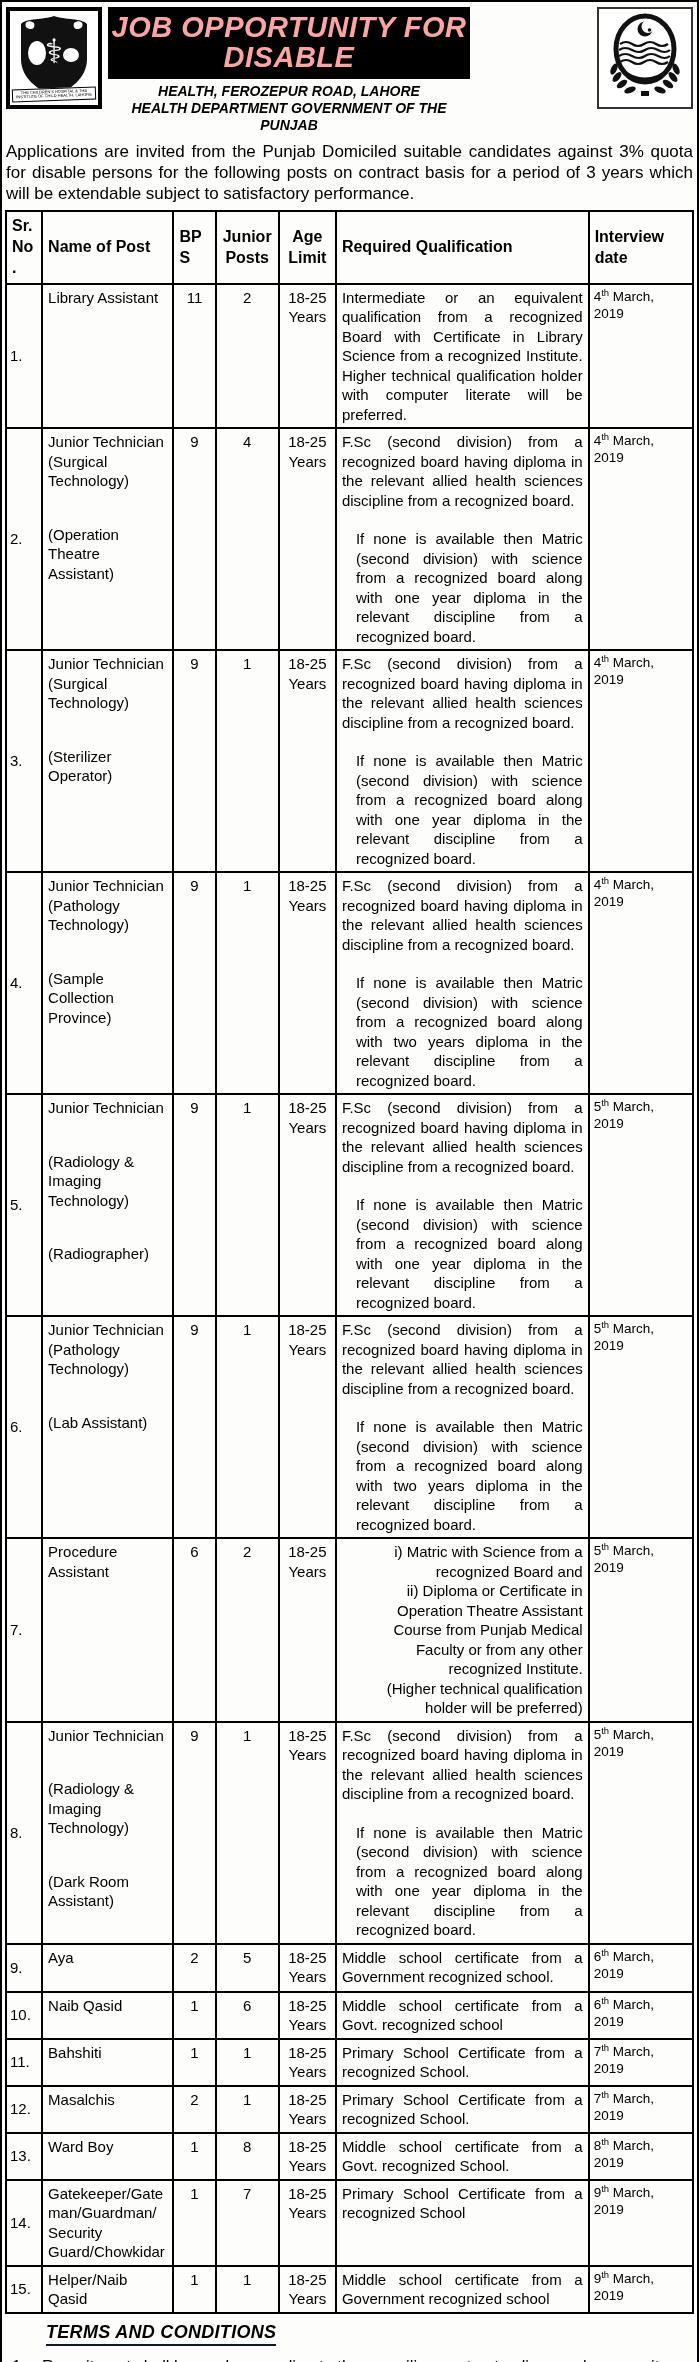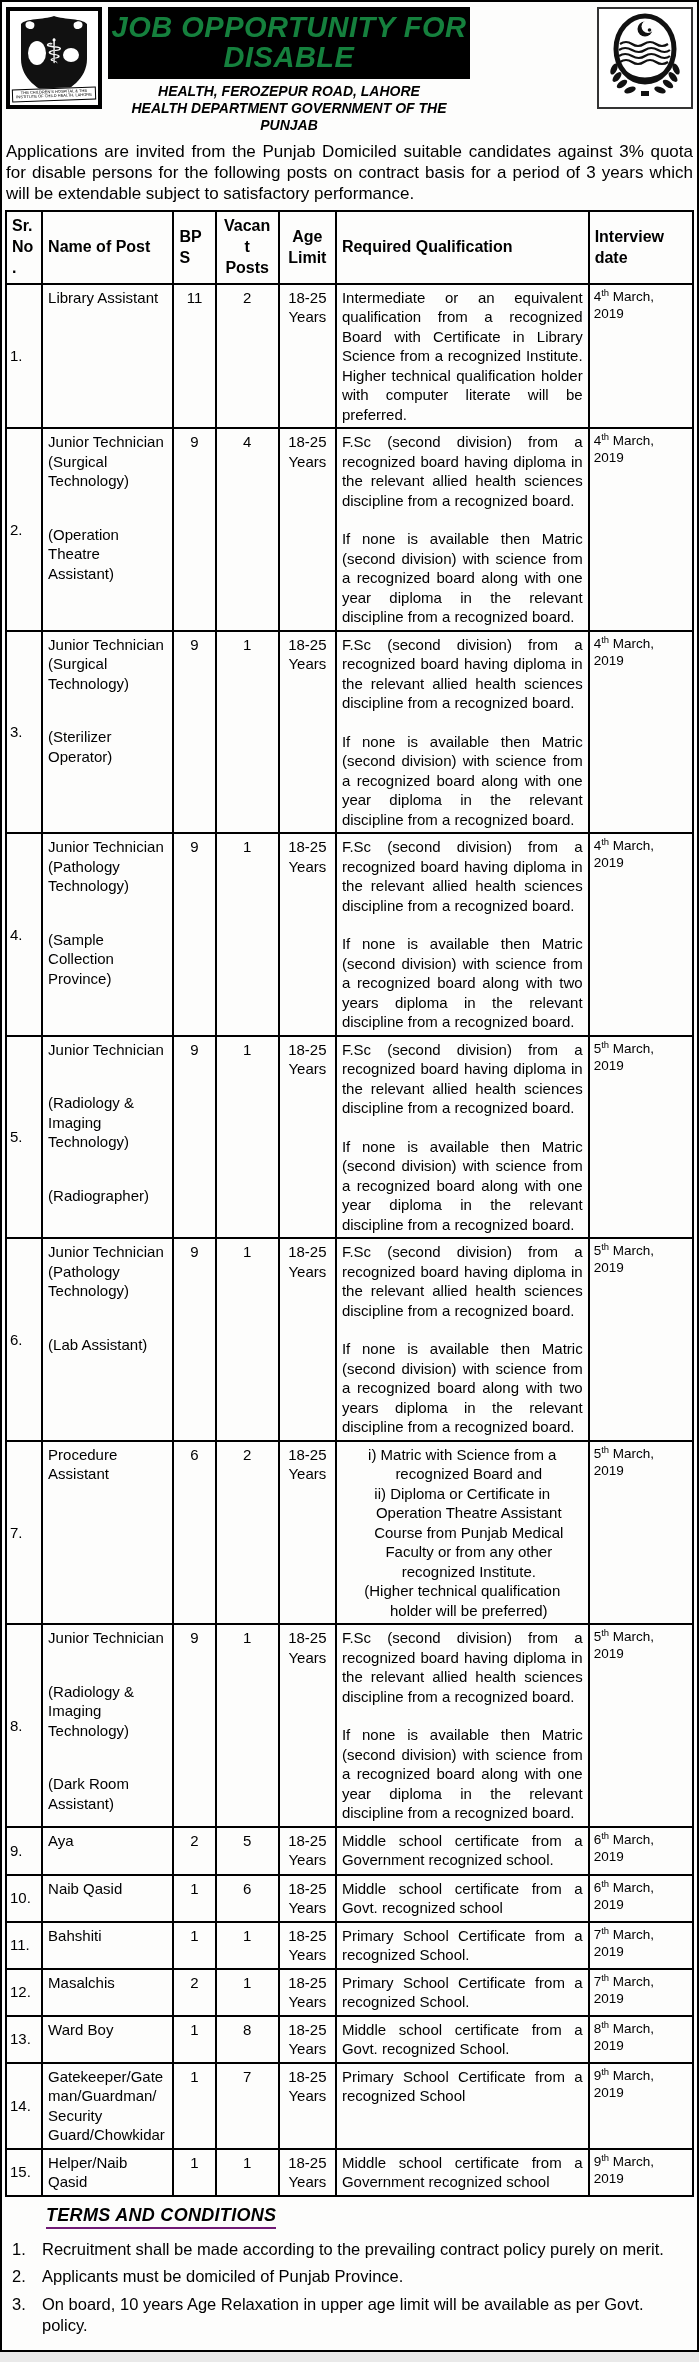--- a/index.html
+++ b/index.html
@@ -6,60 +6,60 @@
   .ad{
     width:699px;box-sizing:border-box;margin:0 auto;background:#fdfdfc;
     border:2px solid #000;font-family:"Liberation Sans",sans-serif;color:#000;
   }
   
   .header{display:flex;align-items:flex-start;padding:5px 4px 0 4px;}
   .logo-left{width:96px;height:102px;background:#000;padding:4px;box-sizing:border-box;flex:none;}
   .logo-left .inner{width:100%;height:100%;background:#fff;position:relative;overflow:hidden;}
   .header-center{width:362px;flex:none;margin-left:6px;}
   .title-band{
-    background:#000;color:#15803d;font-weight:bold;font-style:italic;
+    background:#000;color:#fca5a5;font-weight:bold;font-style:italic;
     font-size:29px;line-height:1.05;text-align:center;padding:5px 2px 6px;letter-spacing:.5px;
   }
   .subtitle{font-weight:bold;font-style:italic;font-size:14px;line-height:1.22;text-align:center;margin-top:4px;}
   .header-spacer{flex:1;}
   .logo-right{width:96px;height:102px;border:2px solid #333;box-sizing:border-box;flex:none;
     display:flex;align-items:center;justify-content:center;background:#fff;}
   
   .intro{font-size:17px;line-height:1.22;text-align:justify;margin:8px 0 6px;padding:0 4px;}
   
   .tbl-wrap{padding:0 3px;}
   table{border-collapse:collapse;width:100%;table-layout:fixed;}
   th,td{border:2px solid #000;padding:3px 5px;vertical-align:top;font-size:15px;line-height:1.3;
     overflow-wrap:break-word;}
   th{font-size:16px;text-align:left;vertical-align:middle;padding:4px 5px;}
   th.c{text-align:center;}
   td.sr{vertical-align:middle;font-size:15px;padding-left:3px;}
   td.num{text-align:center;}
   td.age{text-align:center;}
   td.date{font-size:13.5px;padding:4px 14px 3px 4px;line-height:1.25;}
   td.qual p{margin:0;text-align:justify;}
-  td.qual p.gap{margin-top:19px;}
-  td.qual p.hang{text-indent:-13px;padding-left:13px;text-align:center;}
+  td.qual p.gap{margin-top:19px;margin-left:14px;}
+  td.qual p.hang{text-indent:-13px;padding-left:13px;text-align:right;}
   td.name div{margin:0;}
   td.name div.gap{margin-top:34px;}
   sup{font-size:70%;line-height:0;}
   
   tbody tr:nth-child(1){height:108px;} tbody tr:nth-child(2){height:198px;}
   tbody tr:nth-child(3){height:196px;} tbody tr:nth-child(4){height:173px;}
   tbody tr:nth-child(5){height:193px;} tbody tr:nth-child(6){height:165px;}
   tbody tr:nth-child(7){height:163px;} tbody tr:nth-child(8){height:198px;}
   tbody tr:nth-child(9){height:48px;}  tbody tr:nth-child(10){height:42px;margin-top:44px;}
   tbody tr:nth-child(11){height:40px;} tbody tr:nth-child(12){height:41px;}
   tbody tr:nth-child(13){height:40px;} tbody tr:nth-child(14){height:85px;}
   tbody tr:nth-child(15){height:40px;}
   
   .terms{padding:6px 6px 8px 6px;}
   .terms h2{
     font-size:18px;font-style:italic;margin:2px 0 10px 38px;display:inline-block;
-    border-bottom:2px solid #701a75;padding-bottom:1px;letter-spacing:.3px;
+    border-bottom:2px solid #0f172a;padding-bottom:1px;letter-spacing:.3px;
   }
   .term{display:flex;font-size:16.5px;line-height:1.25;margin:0 0 7px 0;}
   .term .num{flex:none;width:30px;padding-left:4px;}
   .term .text{flex:1;}
   .ribbon{
     position:absolute;left:2px;right:2px;bottom:4px;border:1px solid #000;background:#fff;
     font-size:4px;line-height:1.1;text-align:center;padding:1px 0;transform:rotate(-2deg);
   }
 </style>
 </head>
@@ -134,21 +134,21 @@
         <col style="width:63px">
           <col style="width:57px">
           <col style="width:252px">
           <col style="width:104px">
       </colgroup>
       <thead>
         <tr>
           <th>Sr. No.</th>
           <th>Name of Post</th>
           <th>BPS</th>
-          <th class="c">Vacant Posts</th>
+          <th class="c">Junior Posts</th>
           <th class="c">Age Limit</th>
           <th>Required Qualification</th>
           <th>Interview date</th>
         </tr>
       </thead>
       <tbody id="rows-body">
           <tr>
             <td class="sr">1.</td>
             <td class="name">
               <div>Library Assistant</div>

